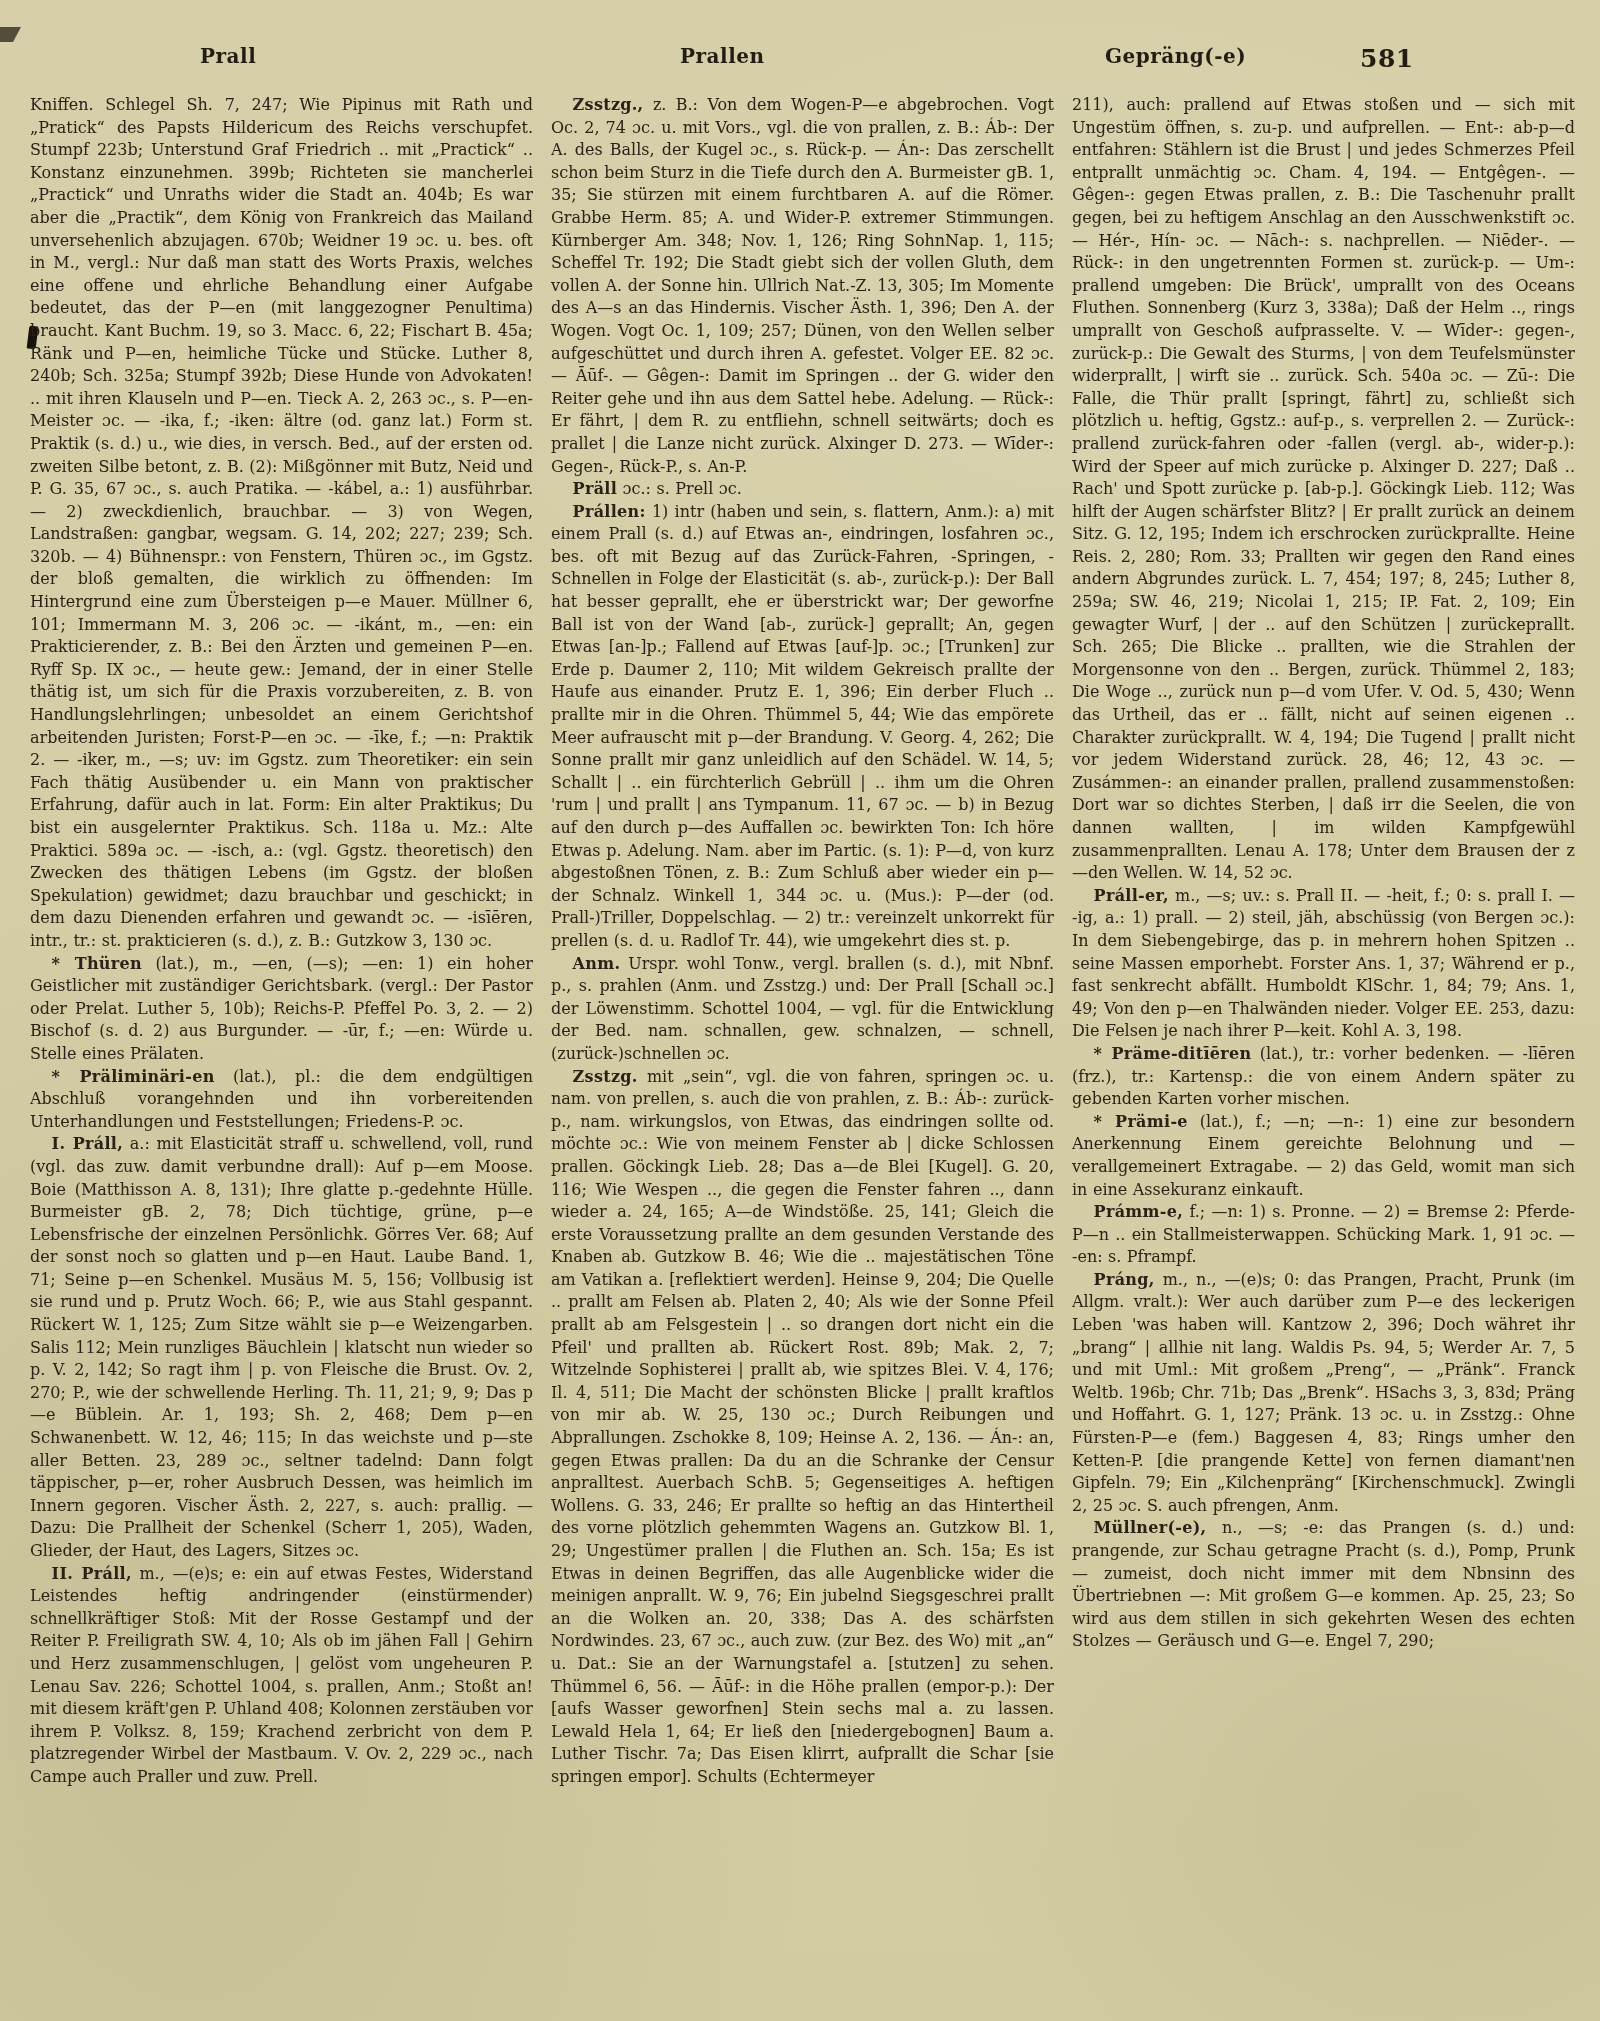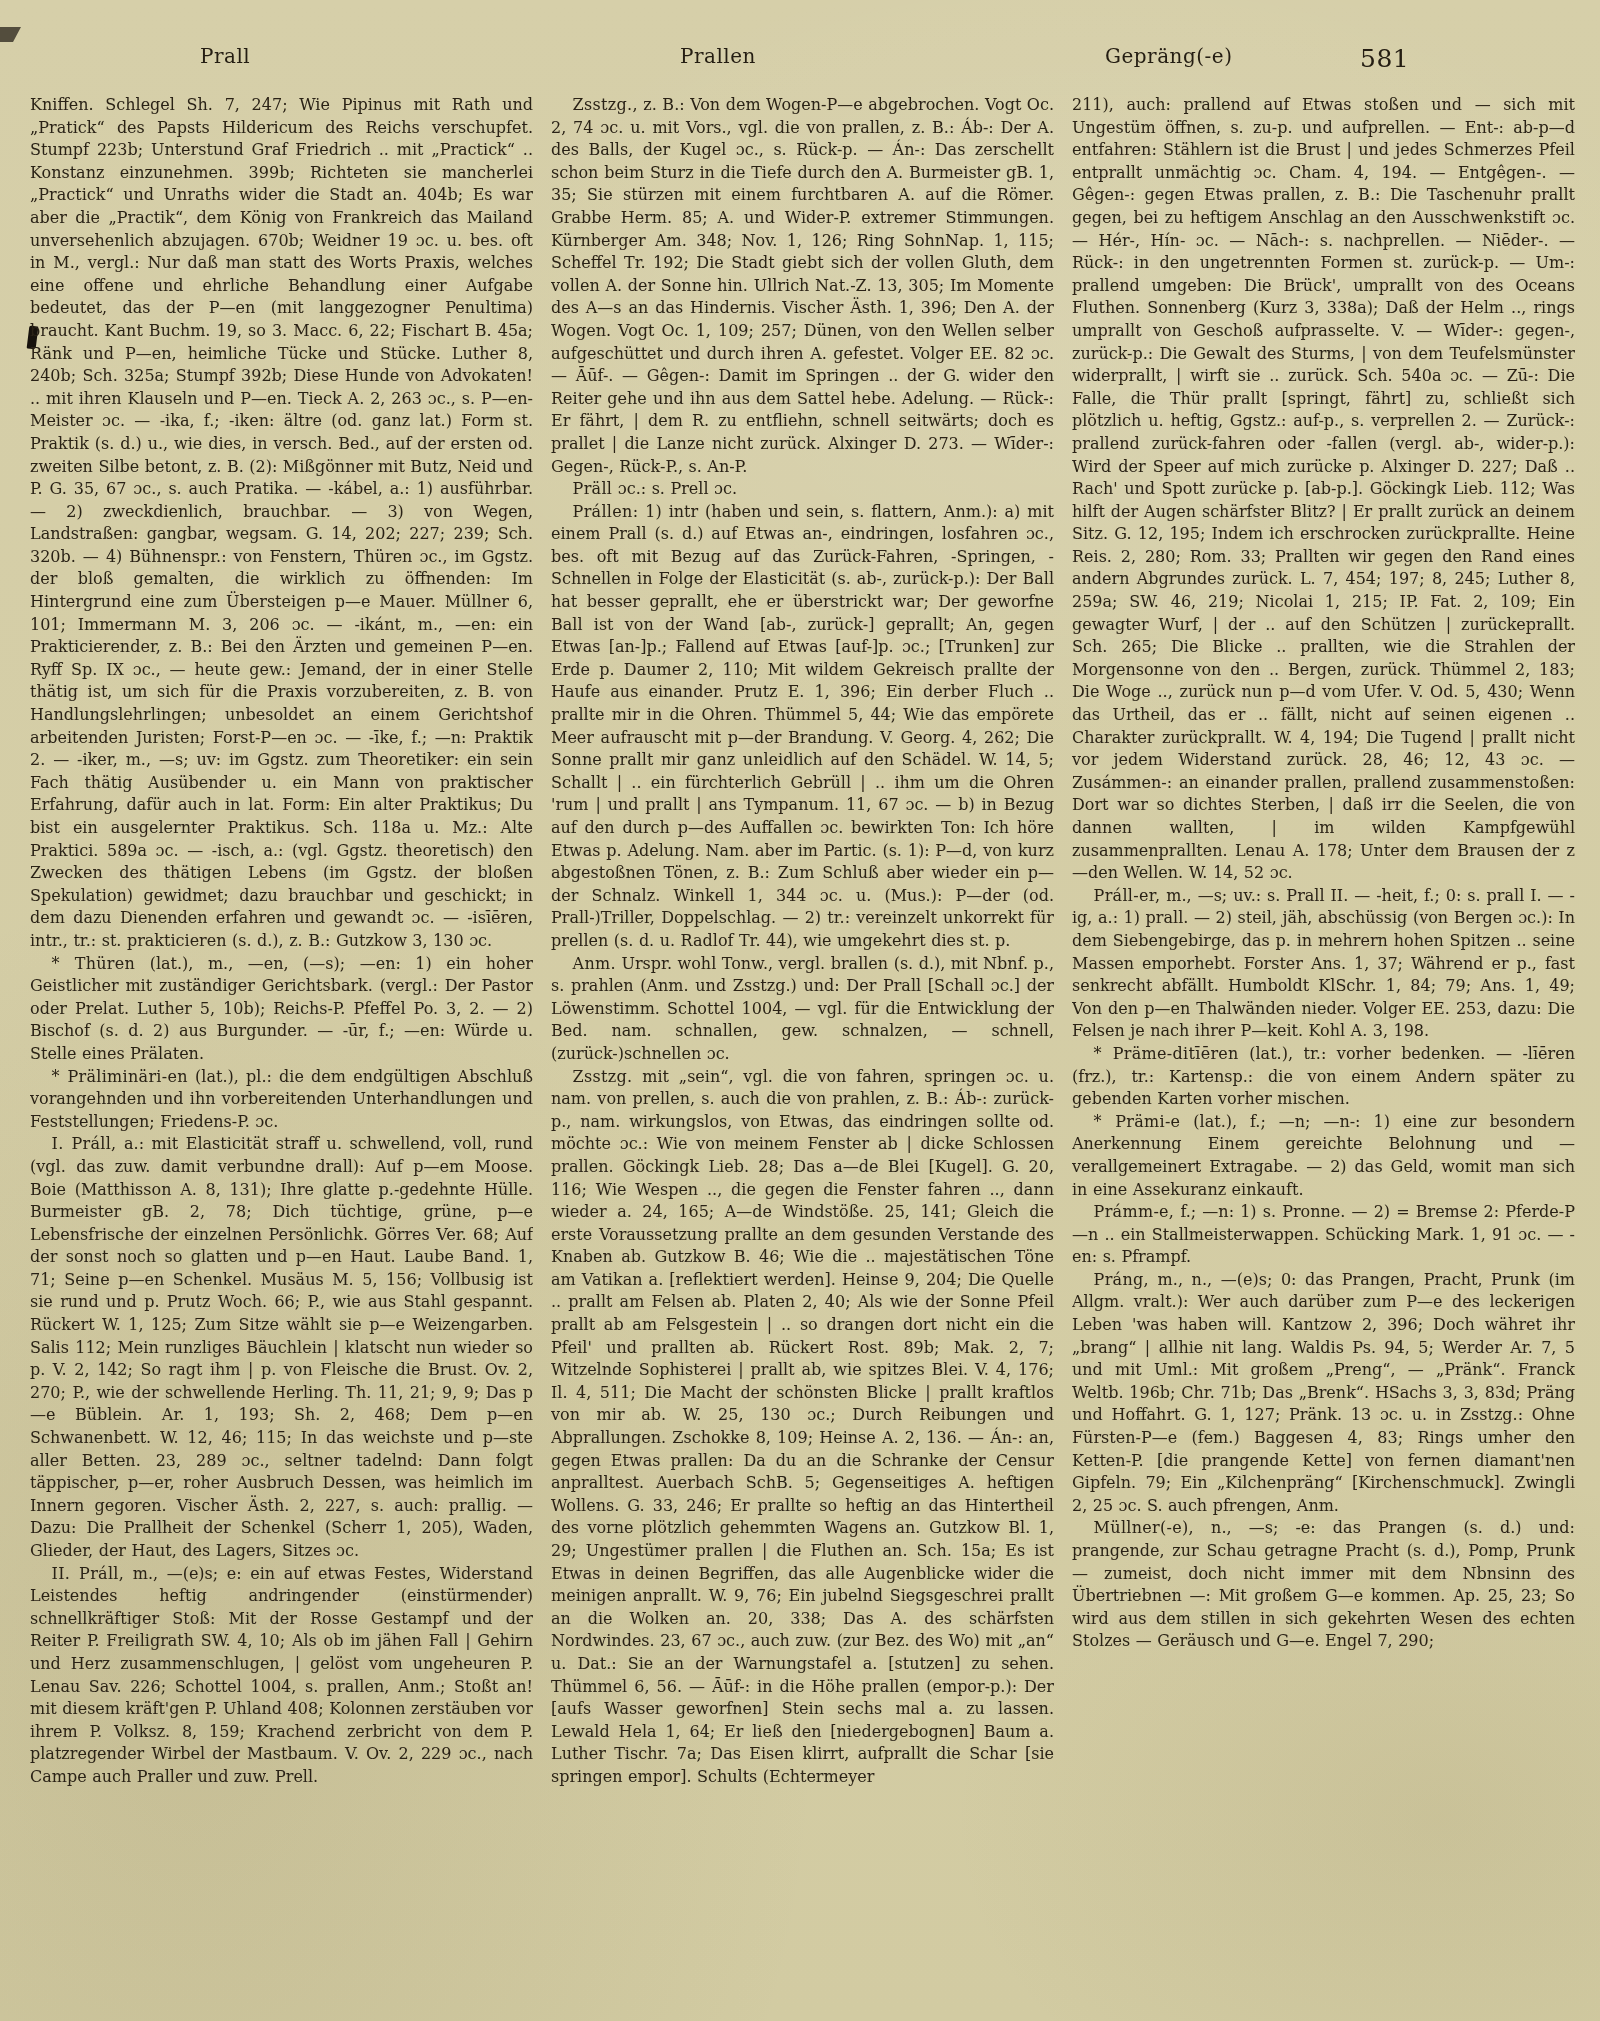--- a/index.html
+++ b/index.html
@@ -20,40 +20,40 @@
   .corner-smudge {
     position:absolute; left:0; top:27px; width:22px; height:15px;
     background:#3c362a; opacity:.85; transform:skewX(-28deg) translateX(-5px);
   }
   .ink-mark {
     position:absolute; left:28px; top:326px; width:9px; height:23px;
     background:#17120c; border-radius:2px 1px 3px 1px; transform:rotate(7deg);
   }
   .running-head { position:absolute; top:44px; left:0; width:100%; height:34px; }
   .running-head span {
-    position:absolute; font-weight:normal; font-size:20px; letter-spacing:.5px;
+    position:absolute; font-weight:bold; font-size:20px; letter-spacing:.5px;
     color:#241d12;
   }
   .head-left   { left:200px; }
   .head-center { left:680px; }
   .head-right  { left:1105px; }
   .page-number { left:1360px; font-size:25px !important; }
   .text-columns {
     position:absolute; top:94px; left:30px; right:25px; bottom:36px;
     display:flex; gap:18px;justify-content:flex-end;
   }
   .col { width:503px; overflow:hidden; }
   .col p {
     margin:0; text-align:justify;
     font-size:16px; line-height:22.6px;
     text-indent:1.35em;
     word-spacing:.4px;
   }
   .col p.noindent { text-indent:0; }
-  .lead { font-weight:normal; letter-spacing:.3px; }
+  .lead { font-weight:bold; letter-spacing:.3px; }
 </style>
 </head>
 <body>
 
 <div class="page">
   <div class="corner-smudge"></div>
   <div class="ink-mark"></div>
 
   <div class="running-head">
     <span class="head-left">Prall</span>

